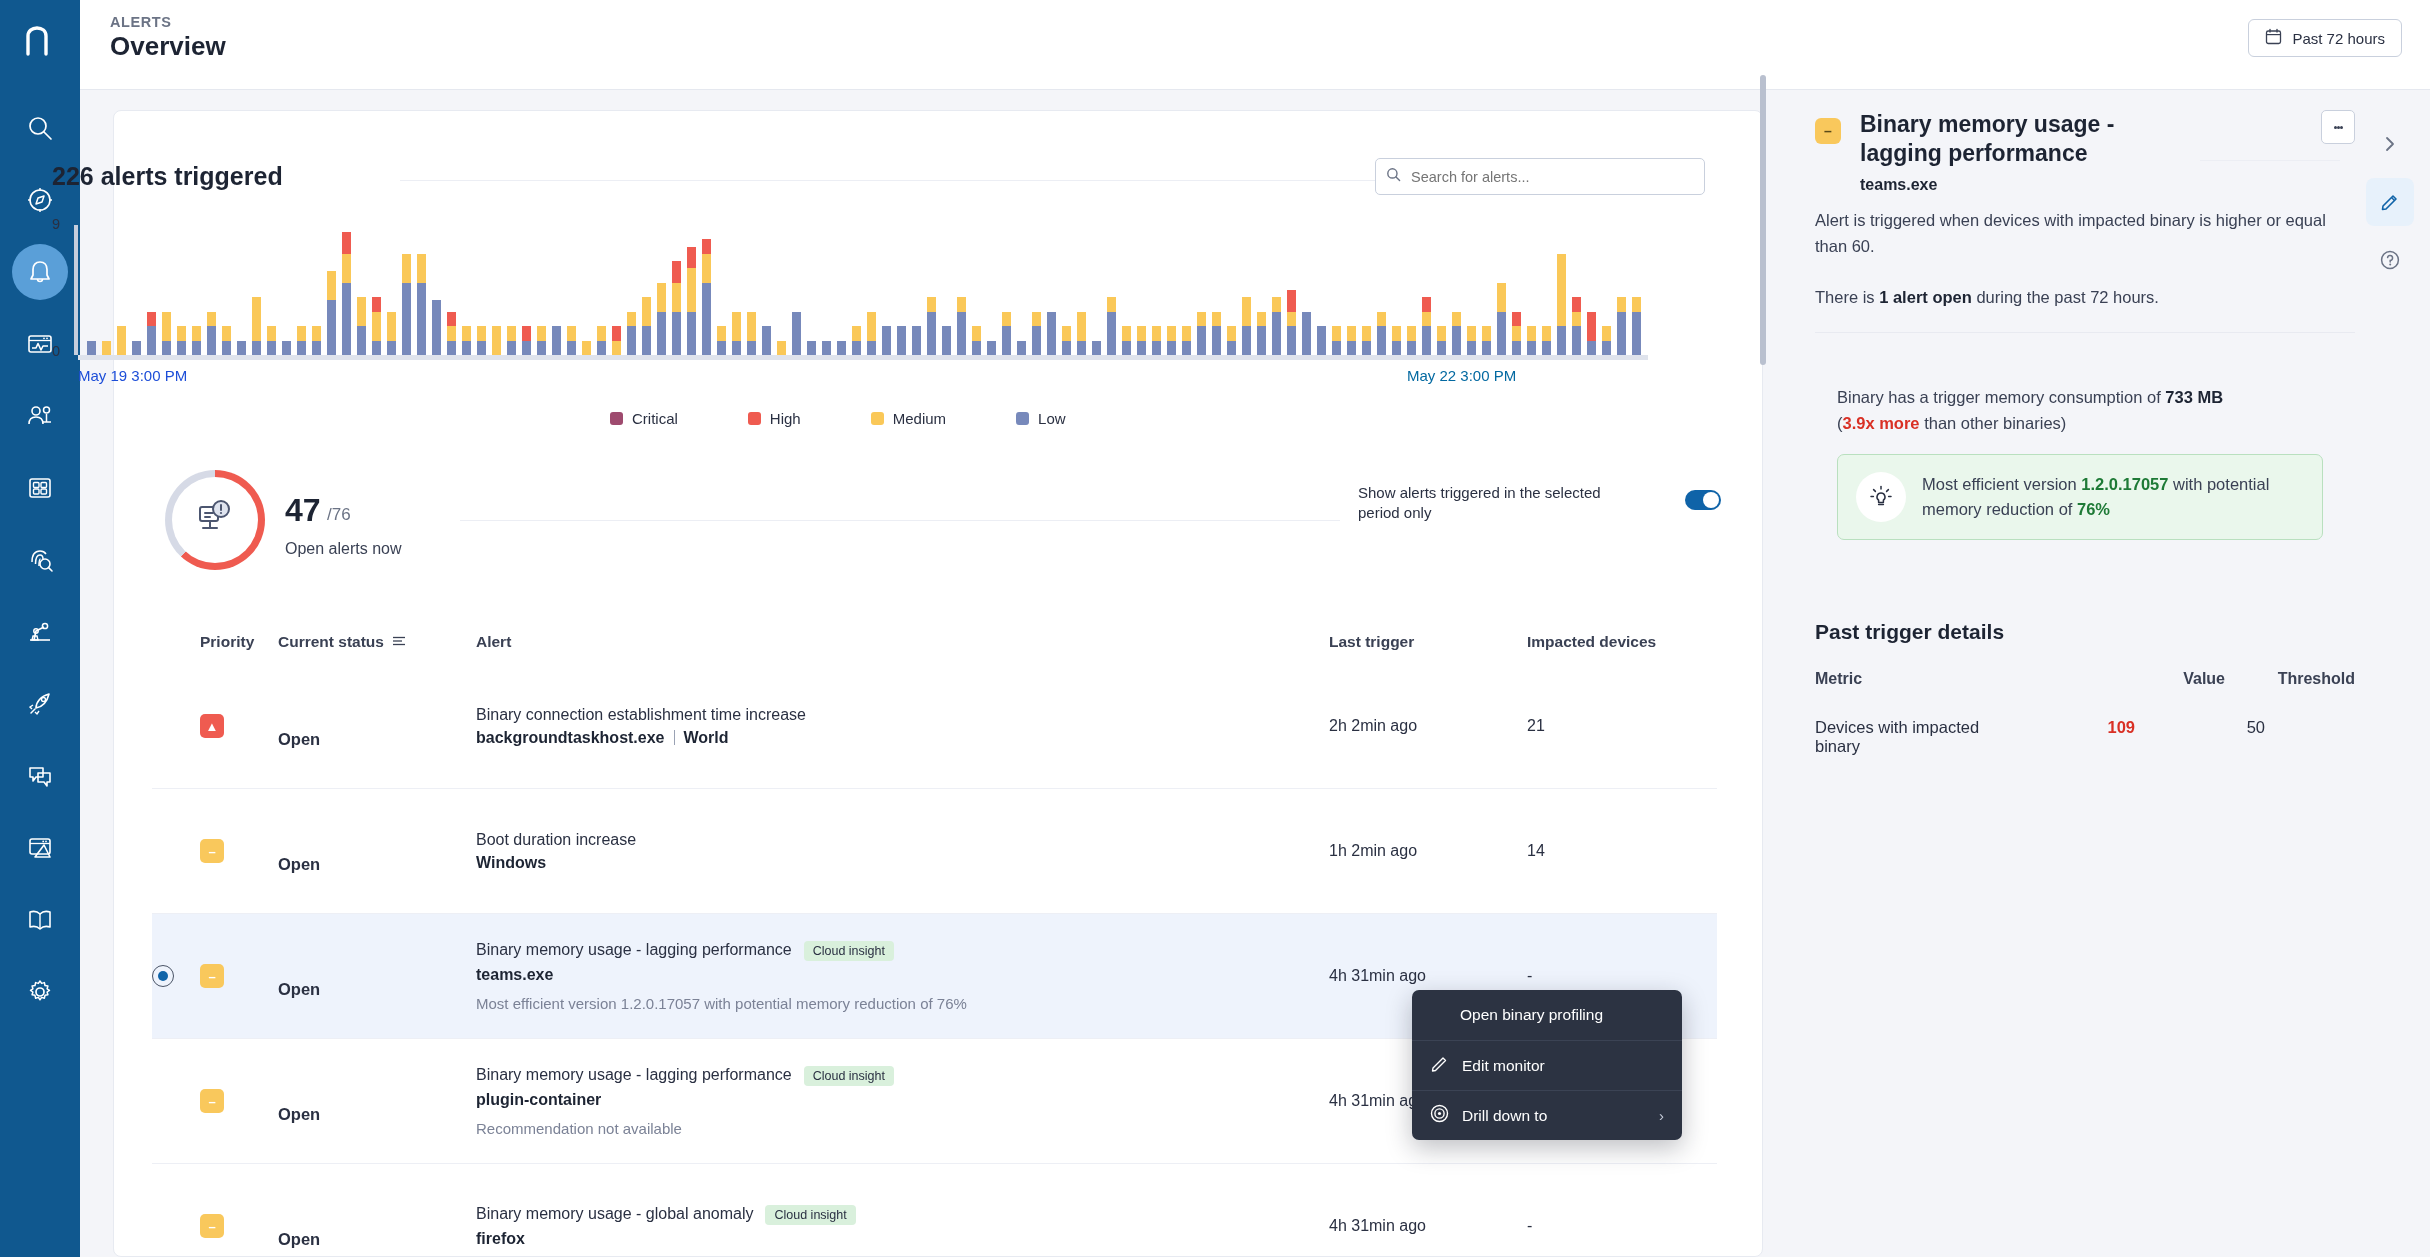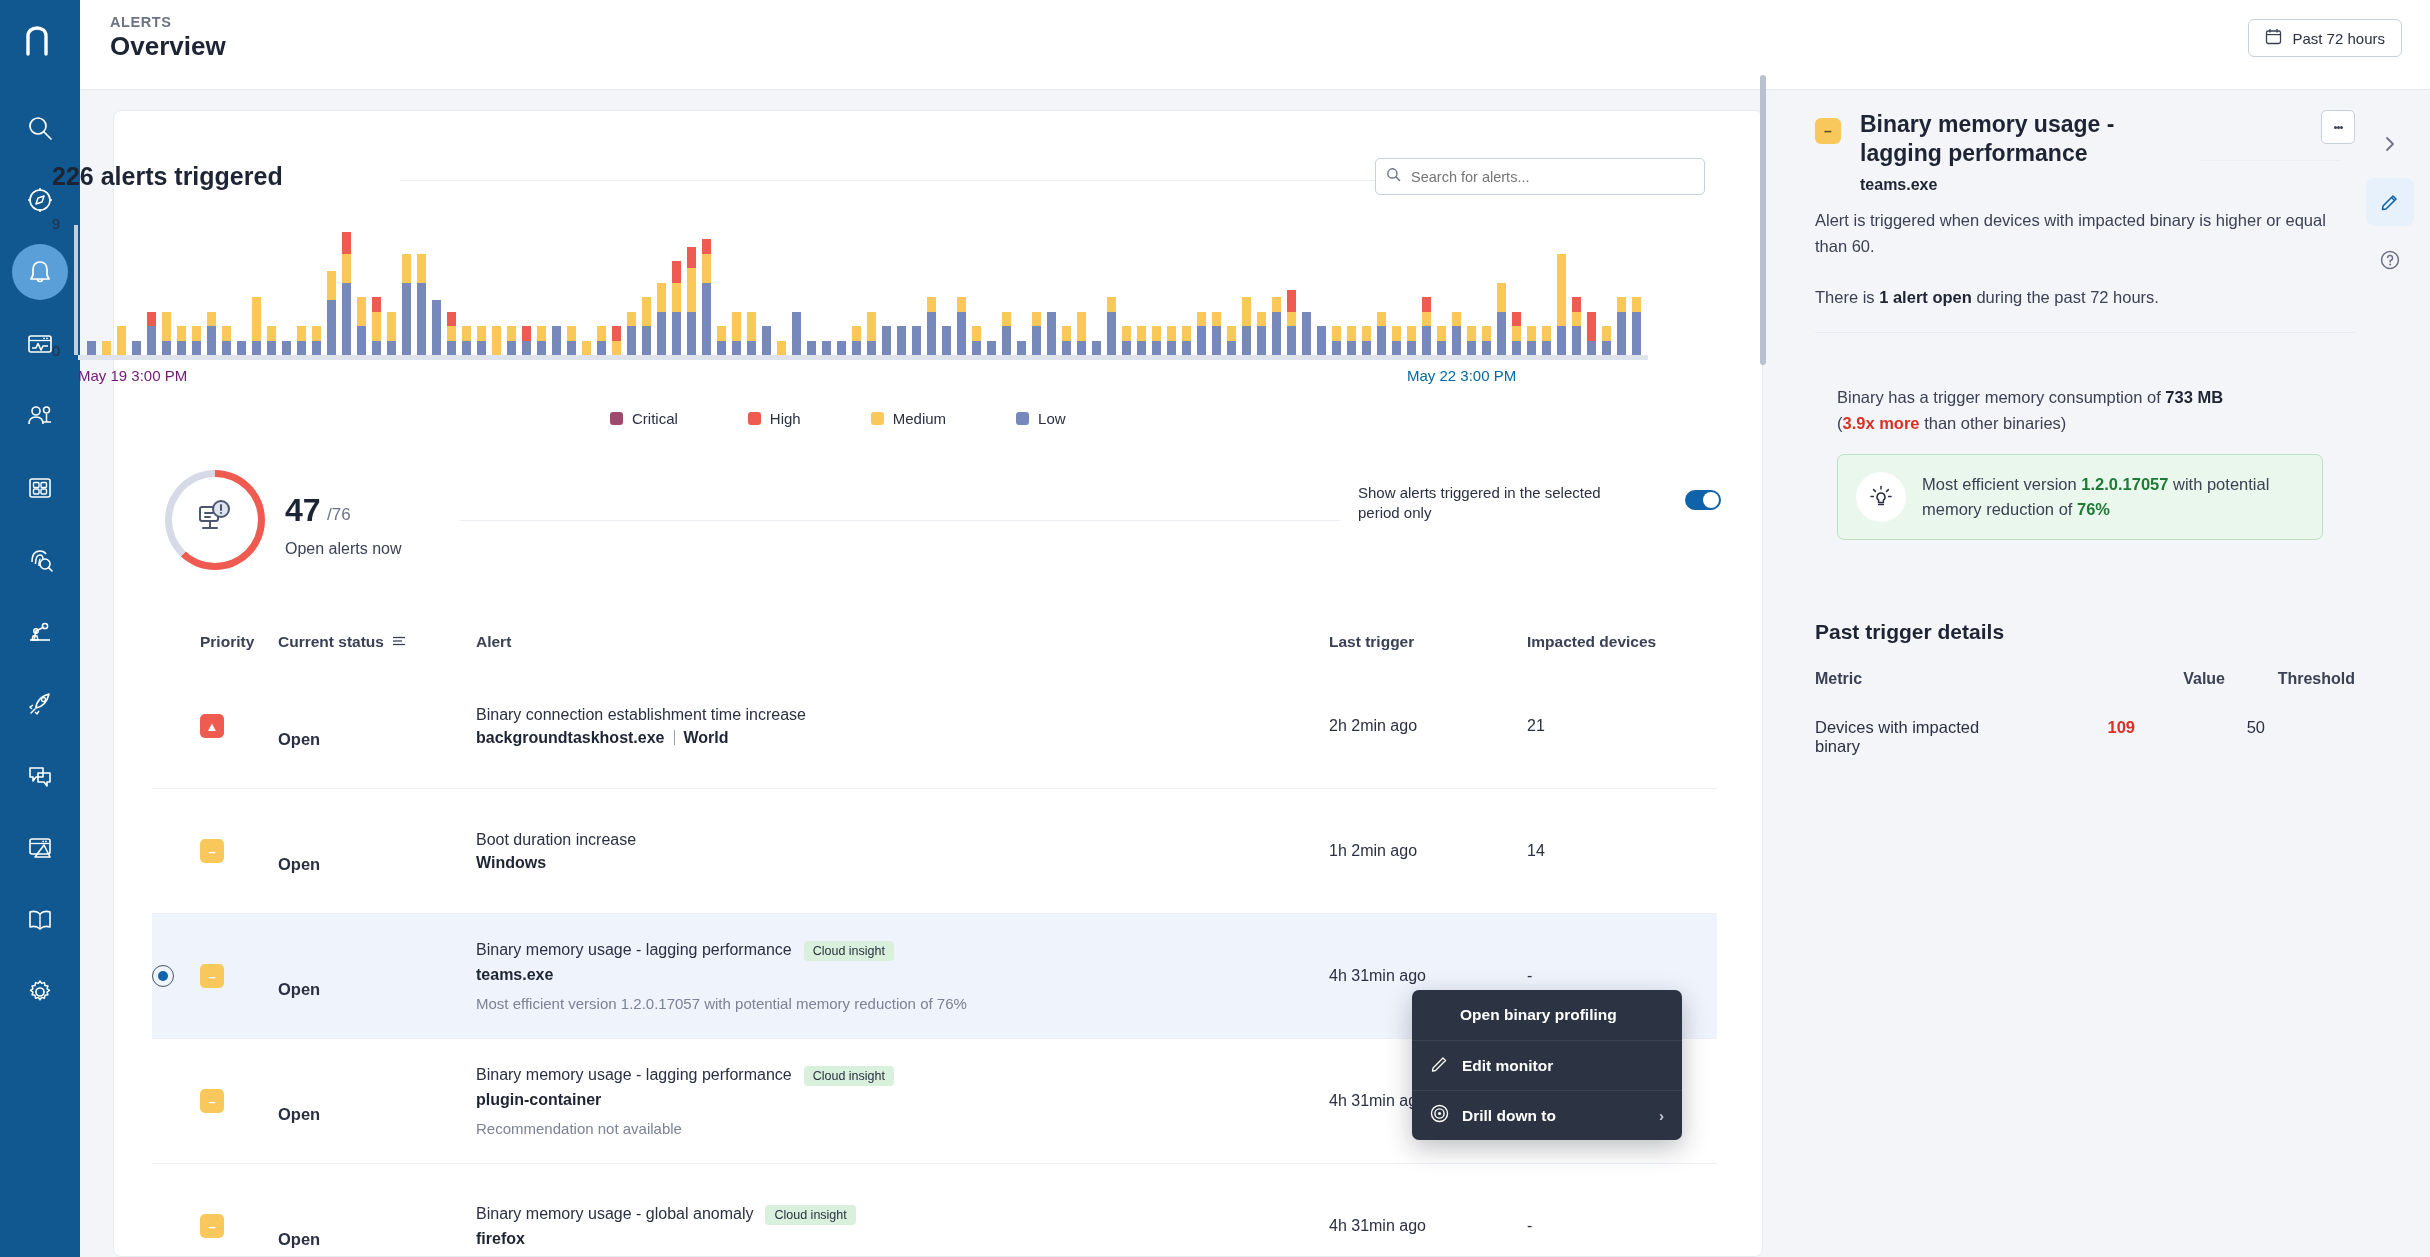--- a/index.html
+++ b/index.html
@@ -85,21 +85,21 @@
   .y-bot { position:absolute; left:0; top:350px; font-size:14.5px; color:#2a3042; }
   .axis-v { position:absolute; left:22px; top:0; width:4px; height:130px; background:#c6cedd; }
   .plot {
     position:absolute; left:32px; top:0; width:1560px; height:130px;
     display:flex; align-items:flex-end; gap:0px;
   }
   .bar-slot { flex:1 1 0; height:130px; display:flex; align-items:flex-end; justify-content:center; }
   .bar { width:62%; display:flex; flex-direction:column; justify-content:flex-end; }
   .seg { width:100%; }
   .axis-h { position:absolute; left:26px; top:130px; width:1570px; height:5px; background:#dfe3ec; }
-  .x-left { position:absolute; left:26px; top:142px; font-size:15px; color:#701a75; }
+  .x-left { position:absolute; left:26px; top:142px; font-size:15px; color:#1d4ed8; }
   .x-right { position:absolute; left:1355px; top:142px; font-size:15px; color:#0369a1; }
 
   .legend {
     position:absolute; left:610px; top:410px; display:flex; gap:70px; font-size:15px; color:#2a3042;
   }
   .legend-item { display:flex; align-items:center; gap:9px; }
   .swatch { width:13px; height:13px; border-radius:3px; }
 
   
   .donut-wrap { position:absolute; left:165px; top:470px; width:100px; height:100px; }
@@ -161,21 +161,21 @@
   .pipe { display:inline-block; width:1px; height:15px; background:#9aa2b4;
     margin:0 9px; vertical-align:-2px; }
 
   
   .ctxmenu {
     position:absolute; left:1412px; top:990px; width:270px;
     background:#2c3342; border-radius:7px; color:#fff;
     box-shadow:0 8px 26px rgba(20,26,40,.28); overflow:hidden; z-index:40;
   }
   .ctx-item { height:50px; display:flex; align-items:center; padding:16px 18px; gap:13px;
-    font-size:15.5px; font-weight:700; cursor:pointer; position:relative; }
+    font-size:15.5px; font-weight:400; cursor:pointer; position:relative; }
   .ctx-item + .ctx-item { border-top:1px solid #3b4354; }
   .ctx-item .chev { position:absolute; right:18px; font-size:15px; color:#c5cbd8; }
   .ctx-item.noicon { padding-left:48px; }
 
   
   .side { position:absolute; left:1815px; top:110px; width:540px; }
   .side-chip {
     position:absolute; left:0; top:8px; width:26px; height:26px; border-radius:6px;
     background:#f9c85c; display:flex; align-items:center; justify-content:center;
     color:#5a4a18; font-weight:700; font-size:14px;

